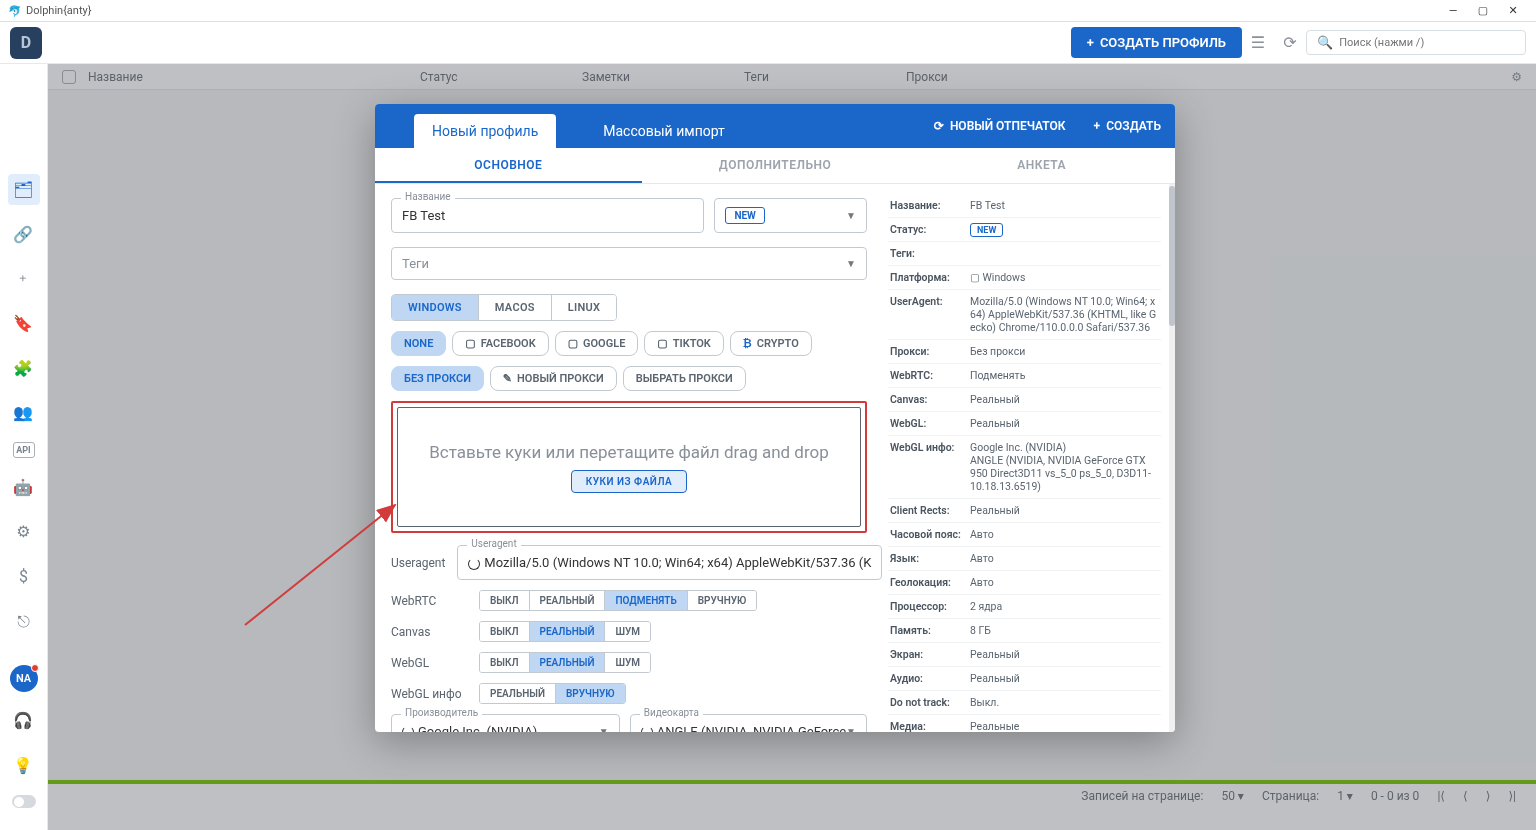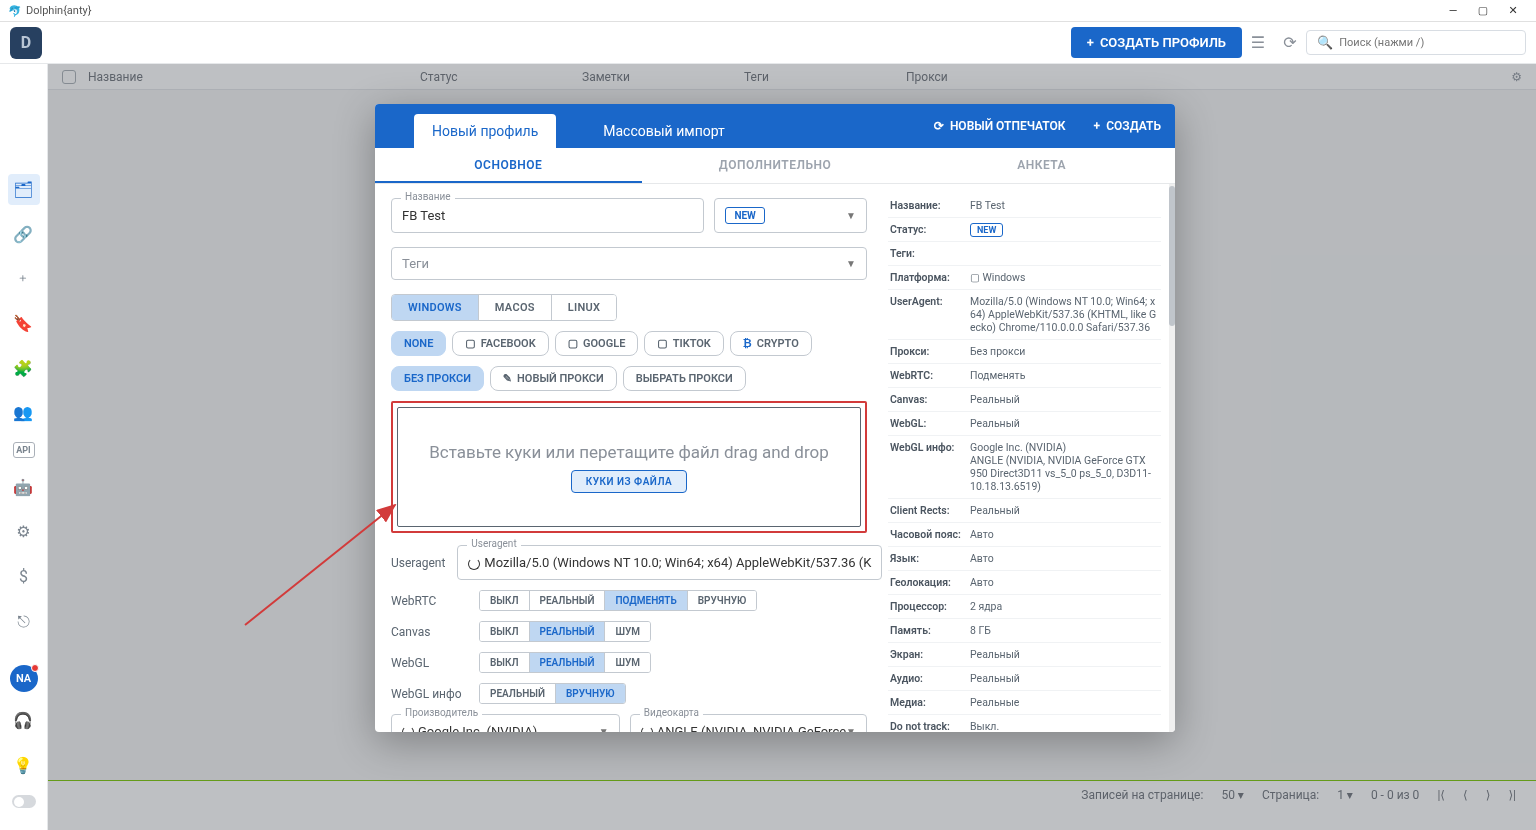--- a/index.html
+++ b/index.html
@@ -19,21 +19,21 @@
 .leftnav .nav-icon.active { background: #e1edfb; color: #1a67c9; }
 .leftnav .nav-spacer { flex: 1; }
 .avatar { width: 28px; height: 28px; border-radius: 50%; background: #1a67c9; color:#fff; font-size: 11px; font-weight:600; display:flex; align-items:center; justify-content:center; position: relative; }
 .avatar::after { content:""; width:6px; height:6px; background:#e53935; border-radius:50%; position:absolute; top:-1px; right:-1px; border:1px solid #fff;}
 .toggle { width: 24px; height: 14px; background: #d6d9dd; border-radius: 7px; position: relative; }
 .toggle::after { content:""; width:10px; height:10px; background:#fff; border-radius:50%; position:absolute; top:2px; left:2px; }
 .table-head { position: absolute; left: 48px; right: 0; top: 64px; height: 26px; background: #fff; border-bottom: 1px solid #e6e8ea; display: flex; align-items: center; font-size: 12px; color: #7a7f86; padding: 0 14px; gap: 12px; }
 .table-head .col { flex: none; }
 .checkbox { width:14px; height:14px; border:1.5px solid #b0b6bc; border-radius:3px; display:inline-block; }
 .overlay { position: absolute; left: 48px; right: 0; top: 64px; bottom: 0; background: rgba(20, 30, 40, 0.28); z-index: 5; }
-.pagination { position:absolute; left:48px; right:0; bottom:22px; height:28px; background:#fff; display:flex; align-items:center; justify-content:flex-end; gap:18px; font-size:12px; color:#7a7f86; padding:0 20px; border-top:1px solid #84cc16; }
+.pagination { position:absolute; left:48px; right:0; bottom:22px; height:28px; background:#fff; display:flex; align-items:center; justify-content:flex-end; gap:18px; font-size:12px; color:#7a7f86; padding:0 20px; border-top:4px solid #84cc16; }
 .footer { position:absolute; left:48px; right:0; bottom:0; height:22px; background:#fff; font-size:10px; color:#b0b6bc; display:flex; align-items:center; justify-content:flex-end; padding:0 20px; gap:8px; }
 .modal { position: absolute; left: 375px; top: 104px; width: 800px; height: 628px; background: #fff; border-radius: 4px; box-shadow: 0 10px 40px rgba(0,0,0,0.3); z-index: 20; display: flex; flex-direction: column; overflow: hidden; }
 .modal-head { height: 44px; background: #1a67c9; display: flex; align-items: center; color: #fff; }
 .modal-tab { padding: 0 18px; height: 34px; display: flex; align-items: center; font-size: 14px; border-radius: 4px 4px 0 0; cursor: pointer; margin-top: 10px; margin-left: 29px; }
 .modal-tab.active { background: #fff; color: #1a67c9; }
 .modal-head .spacer { flex: 1; }
 .modal-head-btn { color: #fff; font-size: 12px; font-weight: 600; display: flex; align-items: center; gap: 6px; padding: 0 14px; cursor: pointer; }
 .sub-tabs { height: 36px; display: flex; border-bottom: 1px solid #e6e8ea; }
 .sub-tab { flex: 1; display: flex; align-items: center; justify-content: center; font-size: 12px; font-weight: 600; letter-spacing: 0.5px; color: #9ca3ad; cursor: pointer; border-bottom: 2px solid transparent; }
 .sub-tab.active { color: #1a67c9; border-bottom-color: #1a67c9; }
@@ -365,26 +365,26 @@
         </div>
       <div class="summary-row">
           <div class="sl">Экран:</div>
           <div class="sv">Реальный</div>
         </div>
       <div class="summary-row">
           <div class="sl">Аудио:</div>
           <div class="sv">Реальный</div>
         </div>
       <div class="summary-row">
+          <div class="sl">Do not track:</div>
+          <div class="sv">Выкл.</div>
+        </div>
+      <div class="summary-row">
           <div class="sl">Медиа:</div>
           <div class="sv">Реальные</div>
-        </div>
-      <div class="summary-row">
-          <div class="sl">Do not track:</div>
-          <div class="sv">Выкл.</div>
         </div>
     </div>
     <div class="scrollbar-fake"></div>
   </div>
 </div>
 
 <svg class="arrow-svg" width="170" height="140">
   <defs>
       <marker id="ah" markerWidth="10" markerHeight="8" refX="9" refY="4" orient="auto">
         <polygon points="0 0, 10 4, 0 8" fill="#d23b3b"></polygon>

